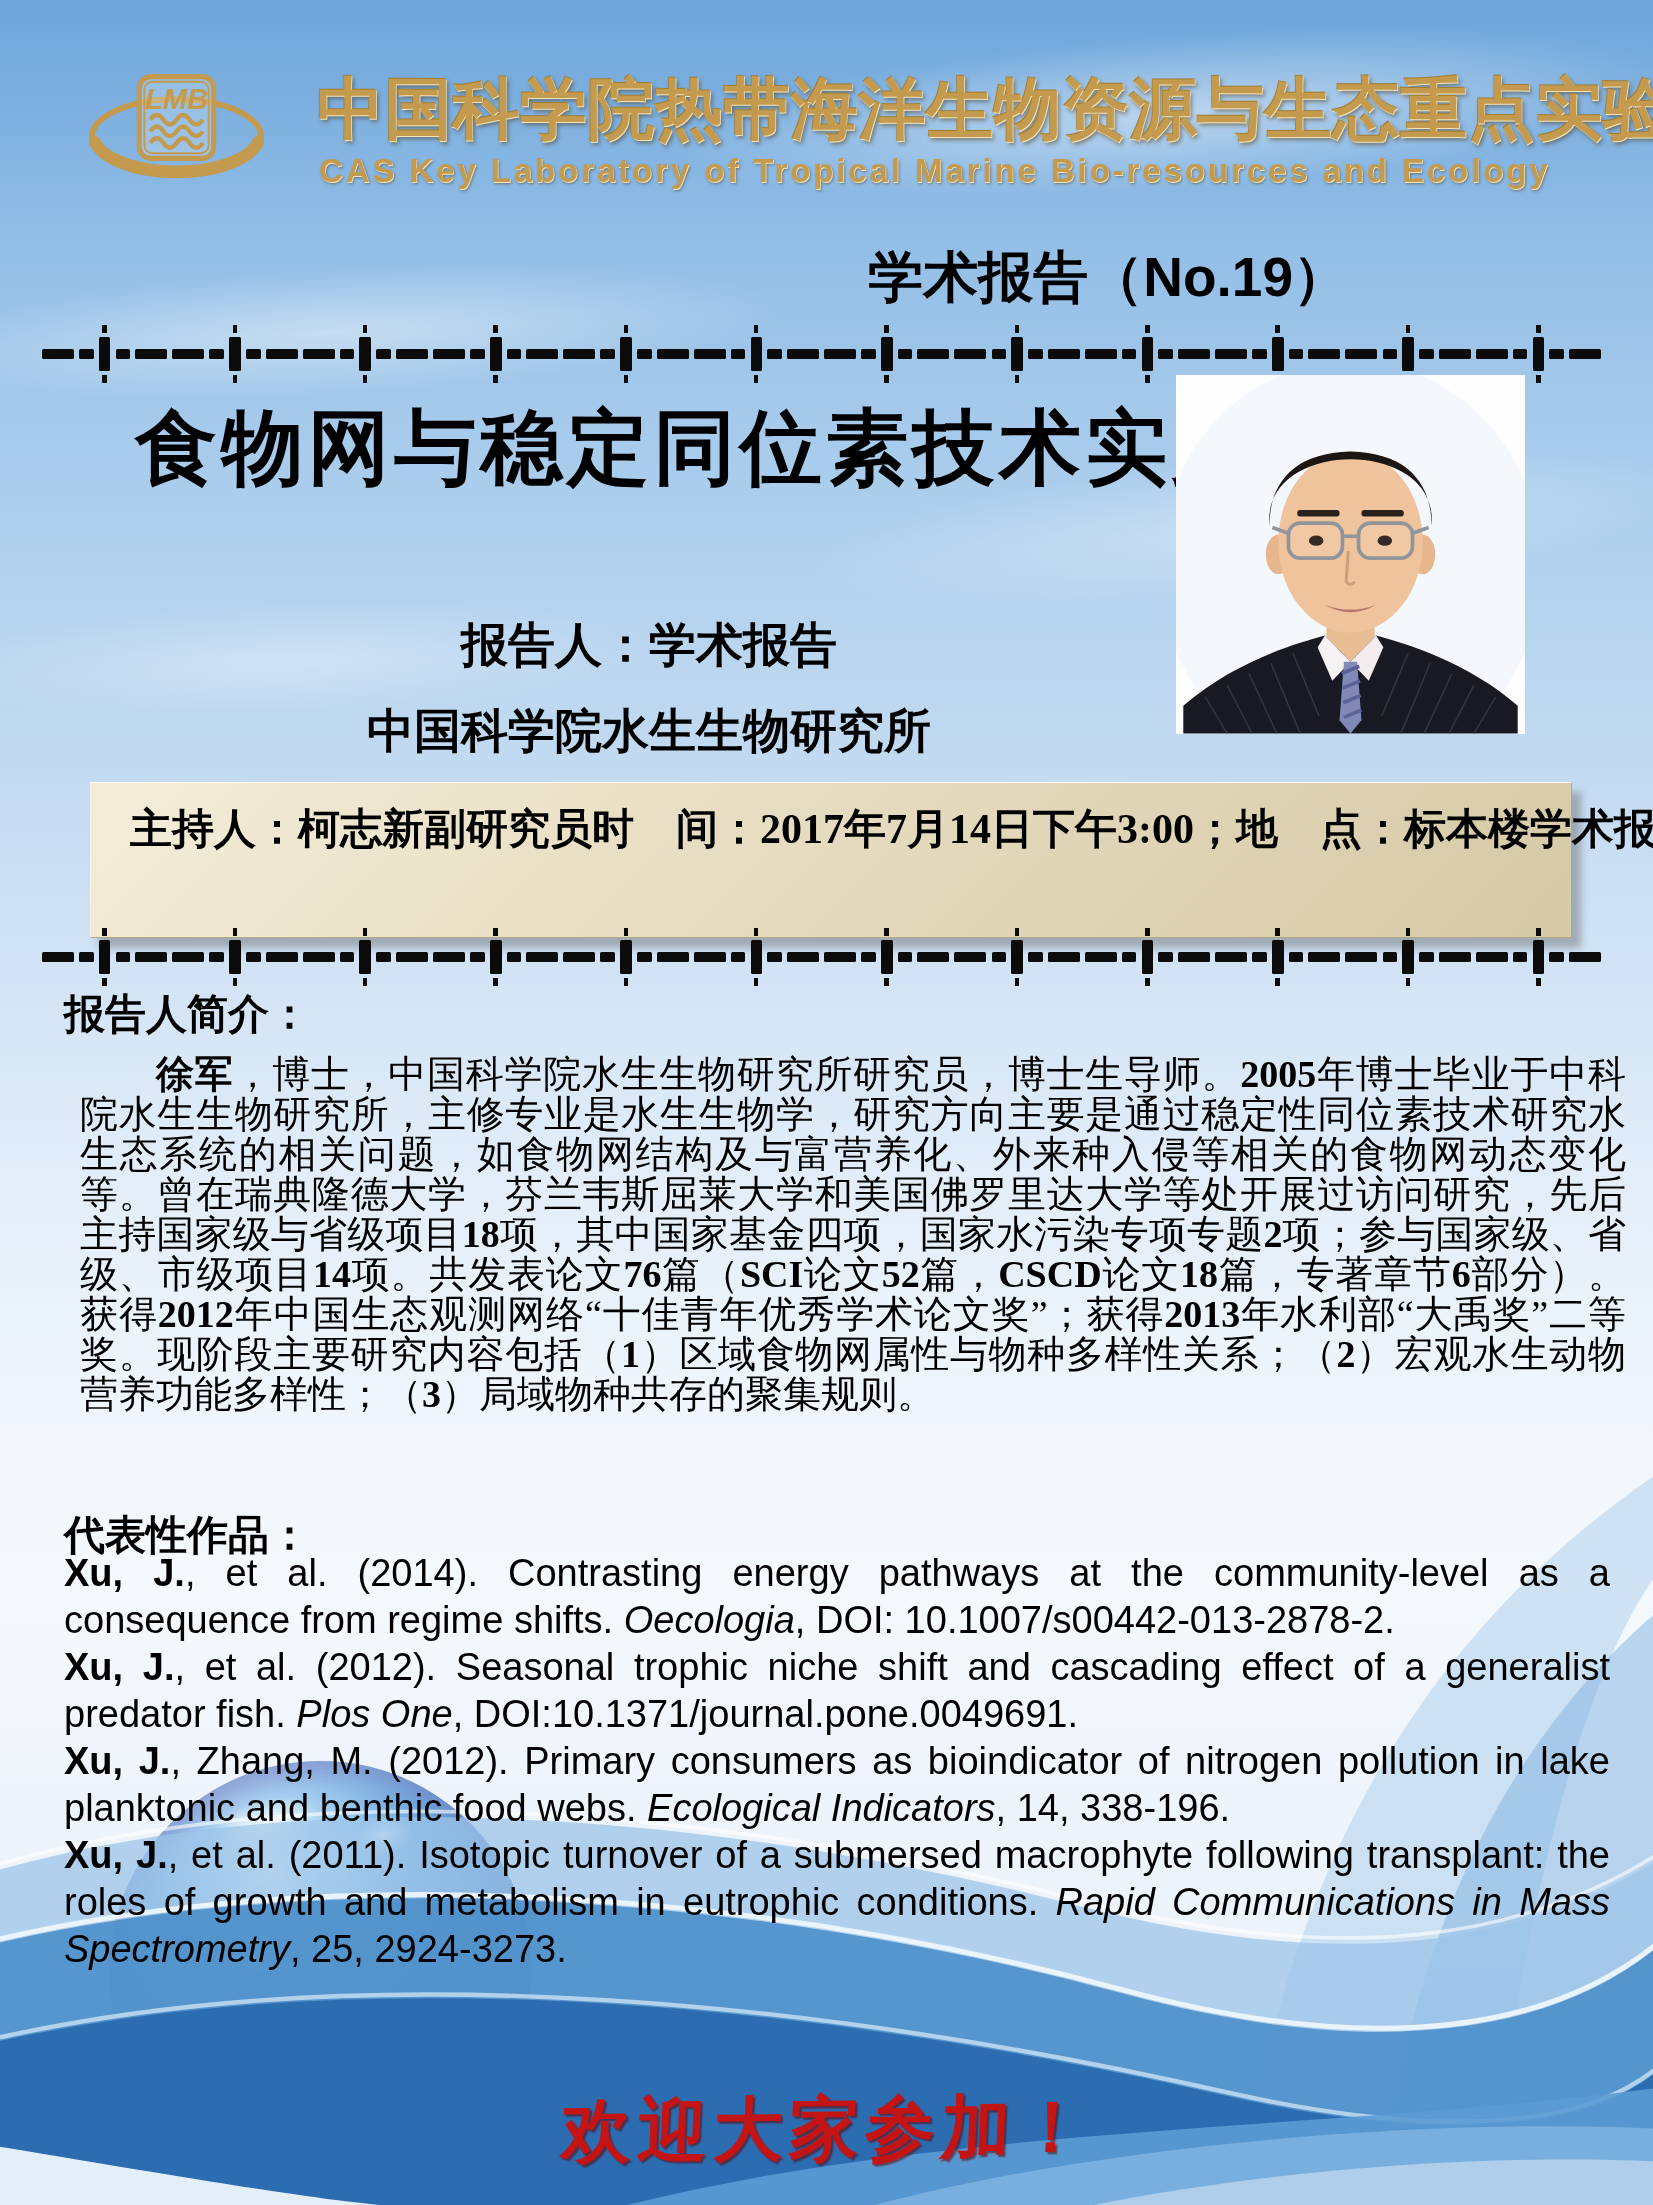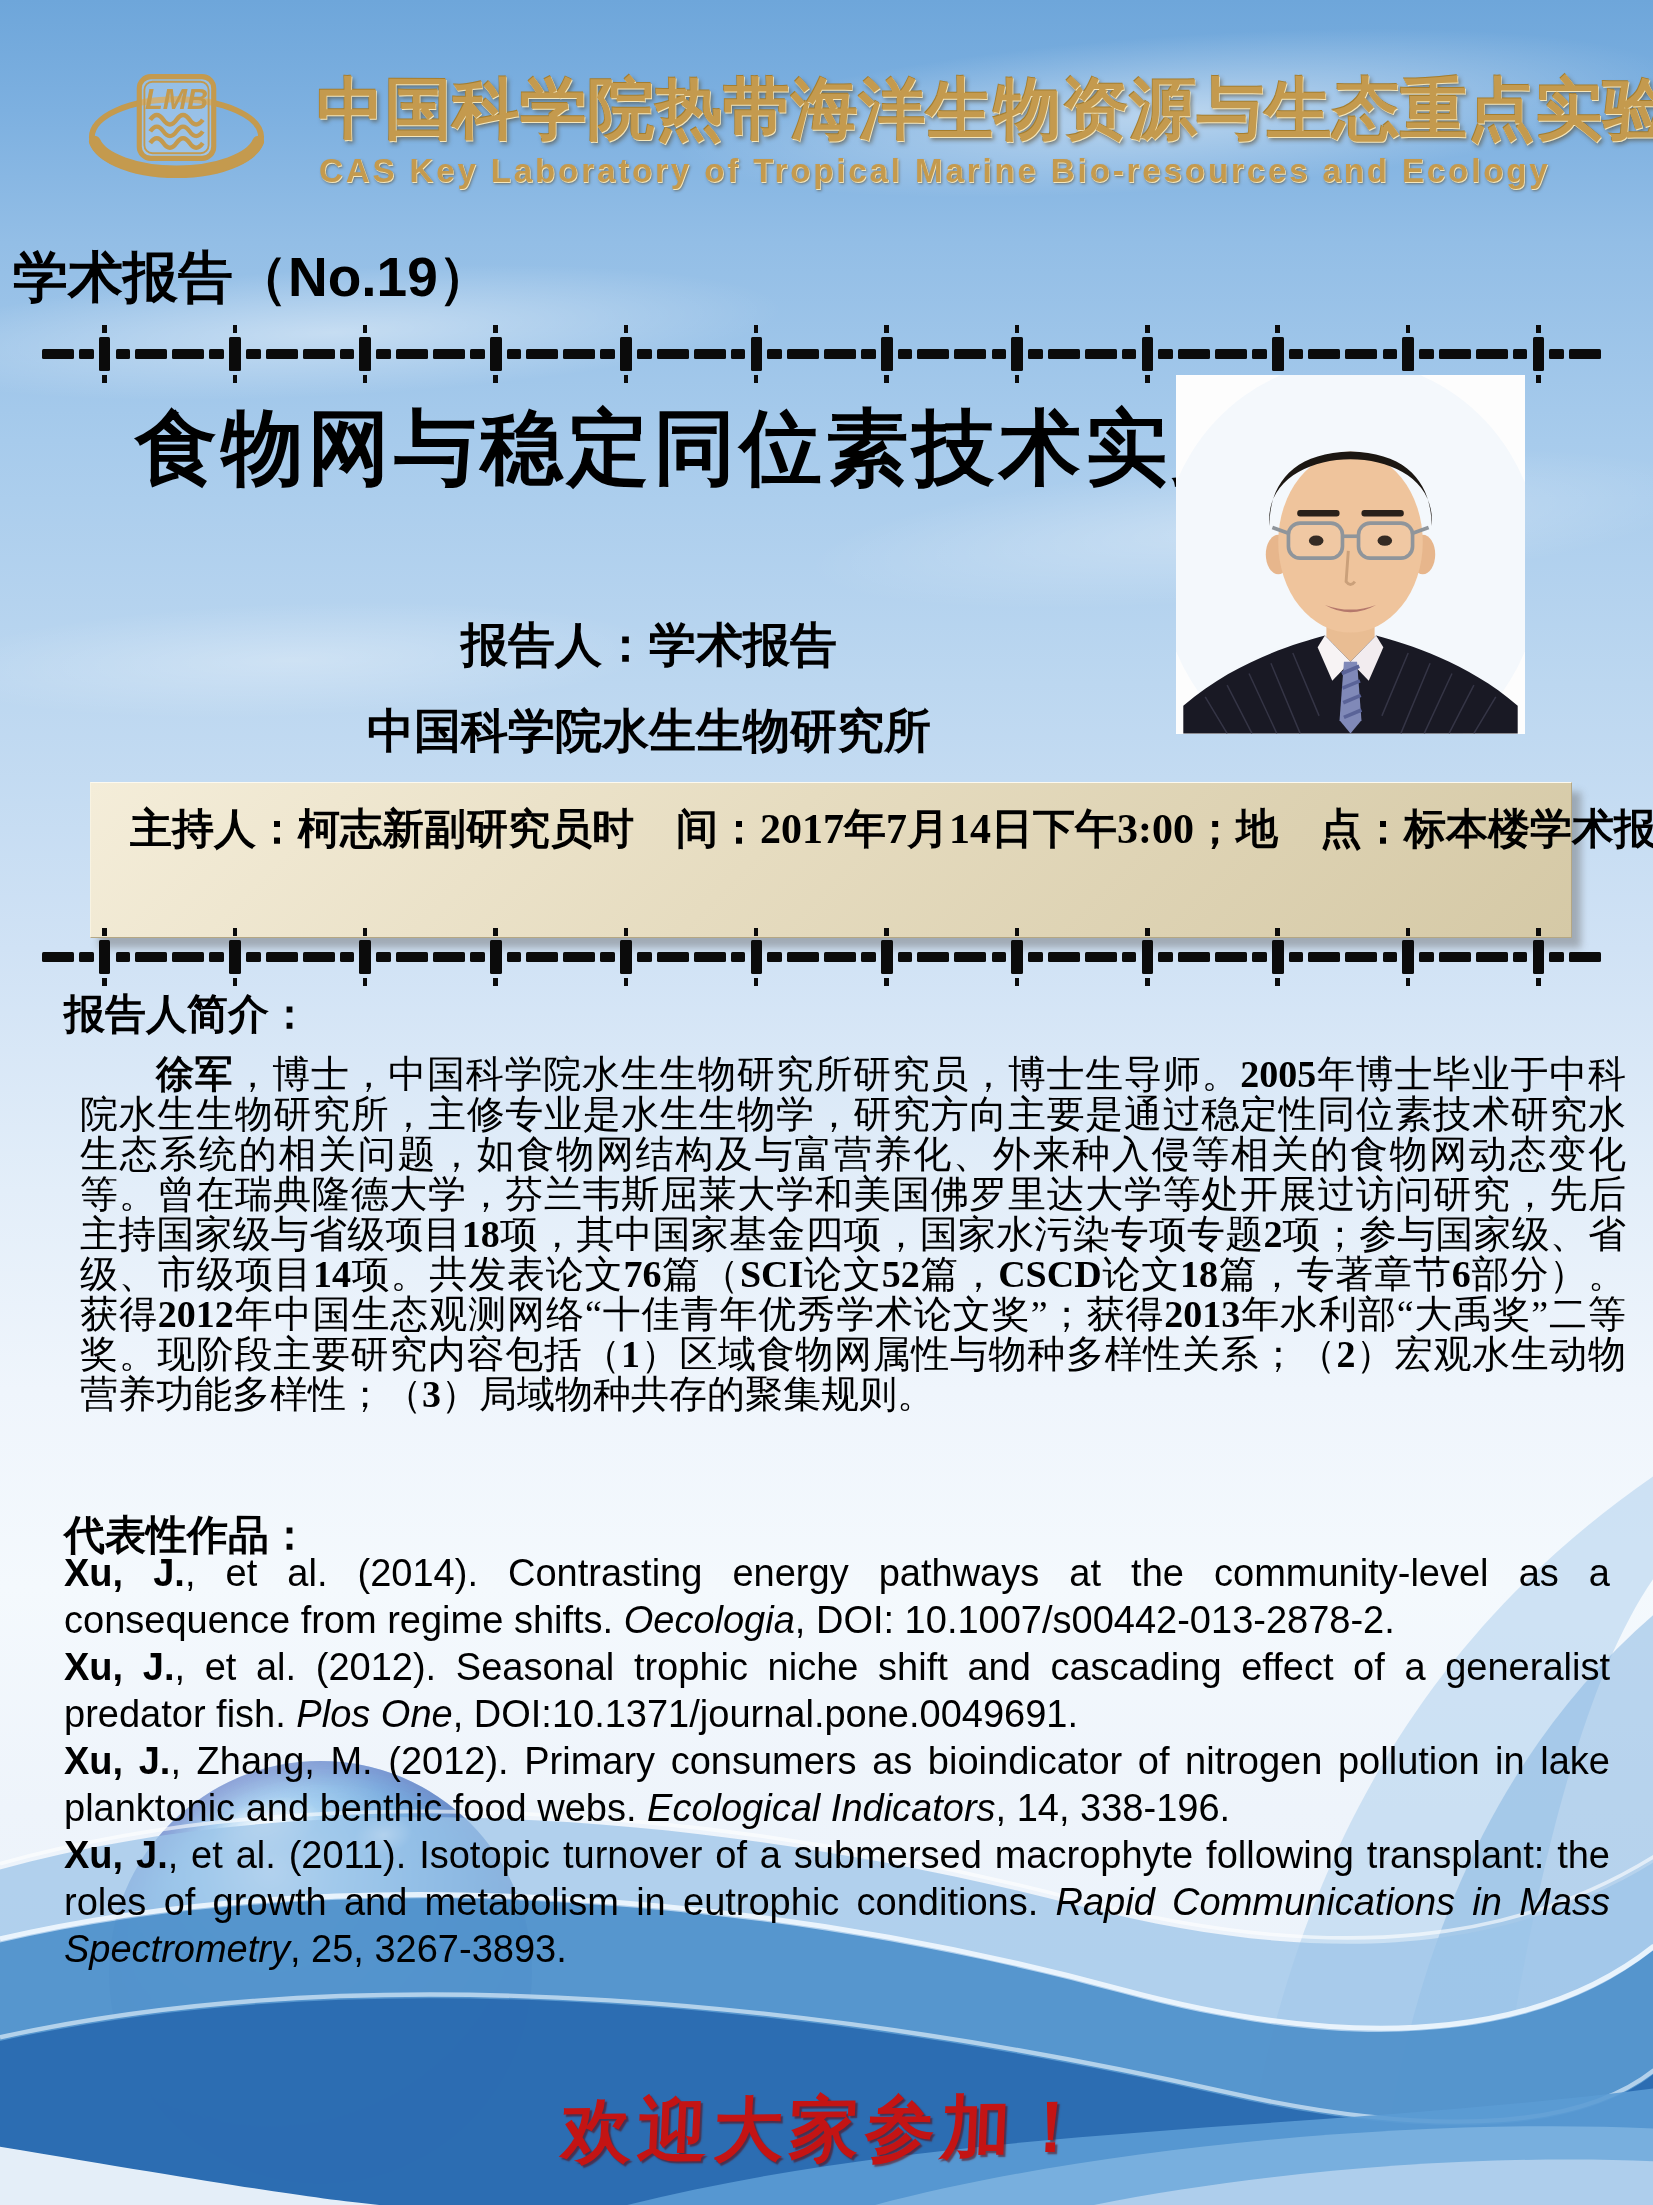--- a/index.html
+++ b/index.html
@@ -33,21 +33,21 @@
     background:radial-gradient(ellipse at center, rgba(255,255,255,.9), rgba(255,255,255,0) 70%);}
   .waves{position:absolute;left:0;bottom:0;width:1654px;height:773px;z-index:2;}
   
   .logo{position:absolute;left:86px;top:73px;width:181px;height:108px;z-index:10;}
   .org-cn{position:absolute;left:317px;top:64px;width:1313px;z-index:10;white-space:nowrap;
     font-size:67px;font-weight:bold;letter-spacing:0.7px;color:#c49a4e;
     text-shadow:0.7px 0.7px 0 #f3e6bd, -0.7px -0.7px 0 #a57e2f, 2.2px 2.9px 4.4px rgba(70,45,5,.5);}
   .org-en{position:absolute;left:319px;top:152px;width:1313px;z-index:10;white-space:nowrap;
     font-size:33px;font-weight:bold;letter-spacing:2.9px;color:#c49a4e;
     text-shadow:0.7px 0.7px 0 #f3e6bd, 1.5px 2.2px 2.9px rgba(70,45,5,.5);}
-  .notice-title{position:absolute;left:13px;top:241px;width:1348px;text-align:left;z-index:10;
+  .notice-title{position:absolute;left:0;top:241px;width:1348px;text-align:right;z-index:10;
     font-size:55px;font-weight:bold;color:#000;}
   
   .chain{position:absolute;left:42px;width:1569px;height:58px;z-index:10;
     display:flex;align-items:center;gap:5.1px;overflow:hidden;}
   .chain1{top:325px;}
   .chain2{top:928px;}
   .cd{height:9.5px;background:#0b0b0b;border-radius:1.5px;flex:none;}
   .cd.l{width:32px;}
   .cd.s{width:14.6px;}
   .cbar{width:11.7px;height:34px;background:#0b0b0b;border-radius:1.5px;position:relative;flex:none;}
@@ -313,19 +313,19 @@
     </div>
 
   <div class="sec-heading bio-heading">报告人简介：</div>
   <p class="bio"><span class="seg-b">徐军</span><span>，博士，中国科学院水生生物研究所研究员，博士生导师。</span><span class="seg-b">2005</span><span>年博士毕业于中科院水生生物研究所，主修专业是水生生物学，研究方向主要是通过稳定性同位素技术研究水生态系统的相关问题，如食物网结构及与富营养化、外来种入侵等相关的食物网动态变化等。曾在瑞典隆德大学，芬兰韦斯屈莱大学和美国佛罗里达大学等处开展过访问研究，先后主持国家级与省级项目</span><span class="seg-b">18</span><span>项，其中国家基金四项，国家水污染专项专题</span><span class="seg-b">2</span><span>项；参与国家级、省级、市级项目</span><span class="seg-b">14</span><span>项。共发表论文</span><span class="seg-b">76</span><span>篇（</span><span class="seg-b">SCI</span><span>论文</span><span class="seg-b">52</span><span>篇，</span><span class="seg-b">CSCD</span><span>论文</span><span class="seg-b">18</span><span>篇，专著章节</span><span class="seg-b">6</span><span>部分）。获得</span><span class="seg-b">2012</span><span>年中国生态观测网络“十佳青年优秀学术论文奖”；获得</span><span class="seg-b">2013</span><span>年水利部“大禹奖”二等奖。现阶段主要研究内容包括（</span><span class="seg-b">1</span><span>）区域食物网属性与物种多样性关系；（</span><span class="seg-b">2</span><span>）宏观水生动物营养功能多样性；（</span><span class="seg-b">3</span><span>）局域物种共存的聚集规则。</span></p>
 
   <div class="sec-heading works-heading">代表性作品：</div>
   <div class="pubs">
     <p><span class="seg-b">Xu, J.</span><span>, et al. (2014). Contrasting energy pathways at the community-level as a consequence from regime shifts. </span><span class="seg-i">Oecologia</span><span>, DOI: 10.1007/s00442-013-2878-2.</span></p>
     <p><span class="seg-b">Xu, J.</span><span>, et al. (2012). Seasonal trophic niche shift and cascading effect of a generalist predator fish. </span><span class="seg-i">Plos One</span><span>, DOI:10.1371/journal.pone.0049691.</span></p>
     <p><span class="seg-b">Xu, J.</span><span>, Zhang, M. (2012). Primary consumers as bioindicator of nitrogen pollution in lake planktonic and benthic food webs. </span><span class="seg-i">Ecological Indicators</span><span>, 14, 338-196.</span></p>
-    <p><span class="seg-b">Xu, J.</span><span>, et al. (2011). Isotopic turnover of a submersed macrophyte following transplant: the roles of growth and metabolism in eutrophic conditions. </span><span class="seg-i">Rapid Communications in Mass Spectrometry</span><span>, 25, 3267-3893.</span></p>
+    <p><span class="seg-b">Xu, J.</span><span>, et al. (2011). Isotopic turnover of a submersed macrophyte following transplant: the roles of growth and metabolism in eutrophic conditions. </span><span class="seg-i">Rapid Communications in Mass Spectrometry</span><span>, 25, 2924-3273.</span></p>
   </div>
 
   <div class="welcome">欢迎大家参加！</div>
 
 </div>
 
 
 </body></html>

